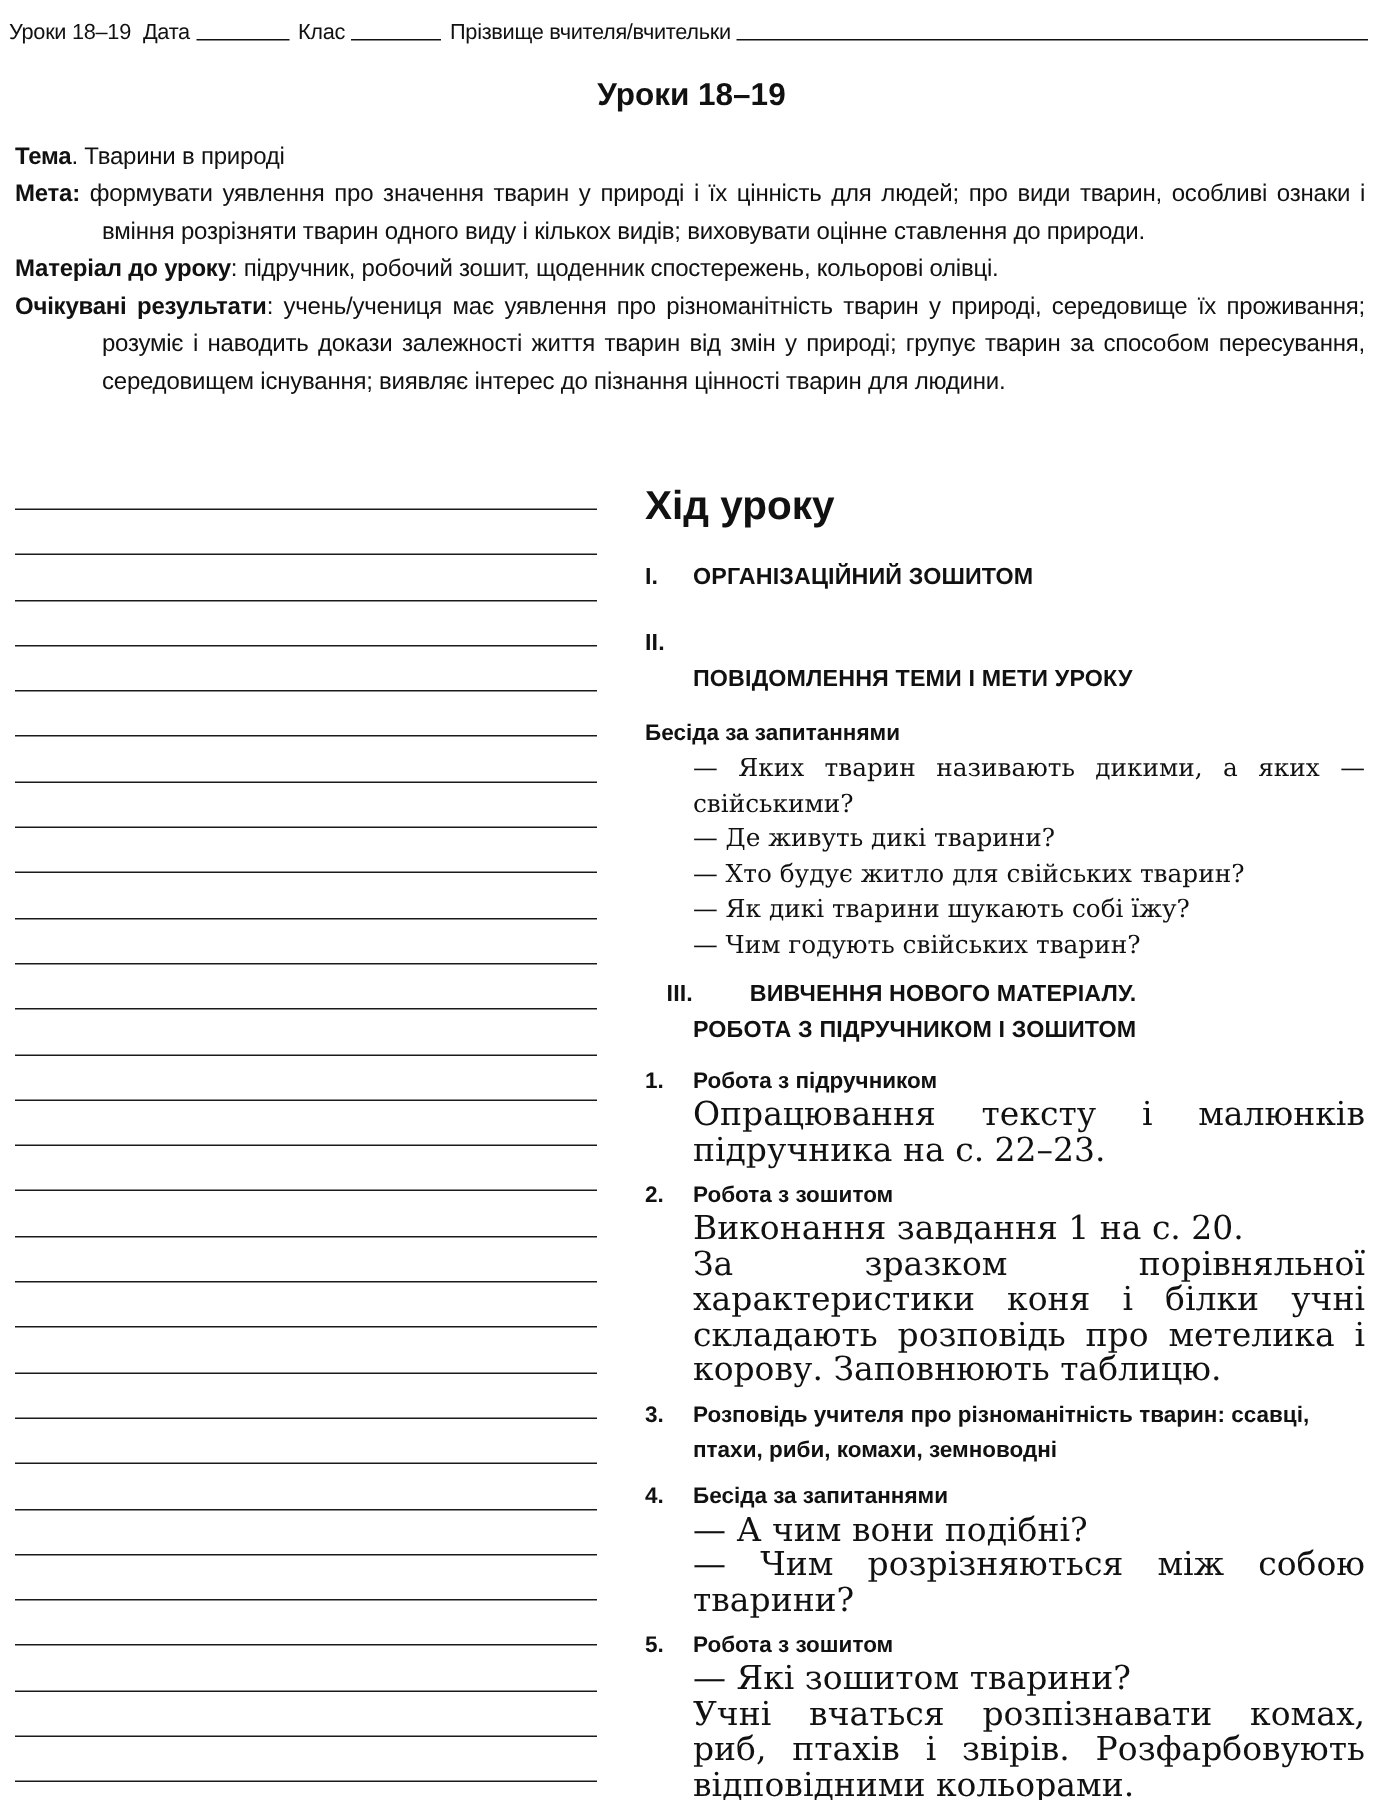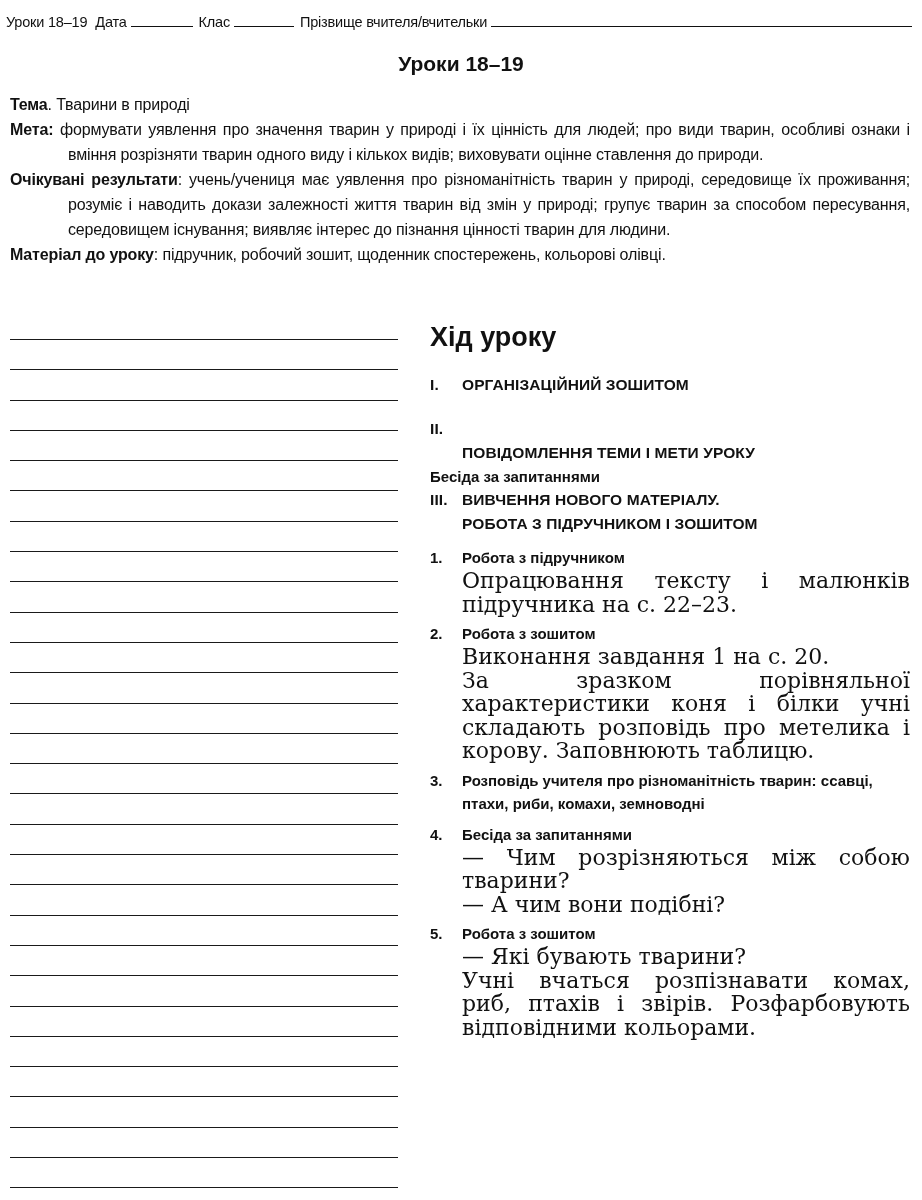--- a/index.html
+++ b/index.html
@@ -57,27 +57,27 @@
 
 <div id="meta" class="sans">
   <p class="row">
     <b>Тема</b><span>.</span>
     <span>Тварини в природі</span>
   </p>
   <p class="row hang">
     <b>Мета</b><b>:</b>
     <span>формувати уявлення про значення тварин у природі і їх цінність для людей; про види тварин, особливі ознаки і вміння розрізняти тварин одного виду і кількох видів; виховувати оцінне ставлення до природи.</span>
   </p>
+  <p class="row">
+    <b>Матеріал до уроку</b>:
+    <span>підручник, робочий зошит, щоденник спостережень, кольорові олівці.</span>
+  </p>
   <p class="row hang2">
     <b>Очікувані результати</b>:
     <span>учень/учениця має уявлення про різноманітність тварин у природі, середовище їх проживання; розуміє і наводить докази залежності життя тварин від змін у природі; групує тварин за способом пересування, середовищем існування; виявляє інтерес до пізнання цінності тварин для людини.</span>
-  </p>
-  <p class="row">
-    <b>Матеріал до уроку</b>:
-    <span>підручник, робочий зошит, щоденник спостережень, кольорові олівці.</span>
   </p>
 </div>
 
 <div id="notes">
     <div class="line"></div>
     <div class="line"></div>
     <div class="line"></div>
     <div class="line"></div>
     <div class="line"></div>
     <div class="line"></div>
@@ -107,31 +107,38 @@
   </div>
 
 <div id="flow">
   <h2 class="sans">Хід уроку</h2>
 
   <div class="stage sans" style="margin-bottom:20px;">
     <span class="num">I.</span>
     <span>ОРГАНІЗАЦІЙНИЙ ЗОШИТОМ</span>
   </div>
 
-  <div class="stage sans" style="">
+  <div class="stage sans" style="margin-bottom:12px;">
     <span class="num">II.</span>
     <span>
       <br>
       <span>ПОВІДОМЛЕННЯ ТЕМИ І МЕТИ УРОКУ</span>
     </span>
   </div>
 
   <div class="sub sans">Бесіда за запитаннями</div>
+  <div class="qlist serif" style="margin-bottom:10px;">
+    <div style="text-align:justify;">— Яких тварин називають дикими, а яких — свійськими?</div>
+    <div>— Де живуть дикі тварини?</div>
+    <div>— Хто будує житло для свійських тварин?</div>
+    <div>— Як дикі тварини шукають собі їжу?</div>
+    <div>— Чим годують свійських тварин?</div>
+  </div>
 
-  <div class="stage sans" style="margin-bottom:10px;">
+  <div class="stage sans" style="margin-bottom:10px;text-align:right;">
     <span class="num">III.</span>
     <span>
       <span>ВИВЧЕННЯ НОВОГО МАТЕРІАЛУ.</span><br>
       <span>РОБОТА З ПІДРУЧНИКОМ І ЗОШИТОМ</span>
     </span>
   </div>
 
   <div class="step sans">
     <span class="num">1.</span>
     <span>Робота з підручником</span>
@@ -152,25 +159,25 @@
   <div class="step sans" style="margin-bottom:8px;">
     <span class="num">3.</span>
     <span>Розповідь учителя про різноманітність тварин: ссавці, птахи, риби, комахи, земноводні</span>
   </div>
 
   <div class="step sans">
     <span class="num">4.</span>
     <span>Бесіда за запитаннями</span>
   </div>
   <div class="body serif" style="margin-bottom:6px;">
+    <div>— А чим вони подібні?</div>
     <div>— Чим розрізняються між собою тварини?</div>
-    <div>— А чим вони подібні?</div>
   </div>
 
   <div class="step sans">
     <span class="num">5.</span>
     <span>Робота з зошитом</span>
   </div>
   <div class="body serif">
-    <div>— Які бувають тварини?</div>
+    <div>— Які зошитом тварини?</div>
     <div>Учні вчаться розпізнавати комах, риб, птахів і звірів. Розфарбовують відповідними кольорами.</div>
   </div>
 </div>
 
 </body></html>

